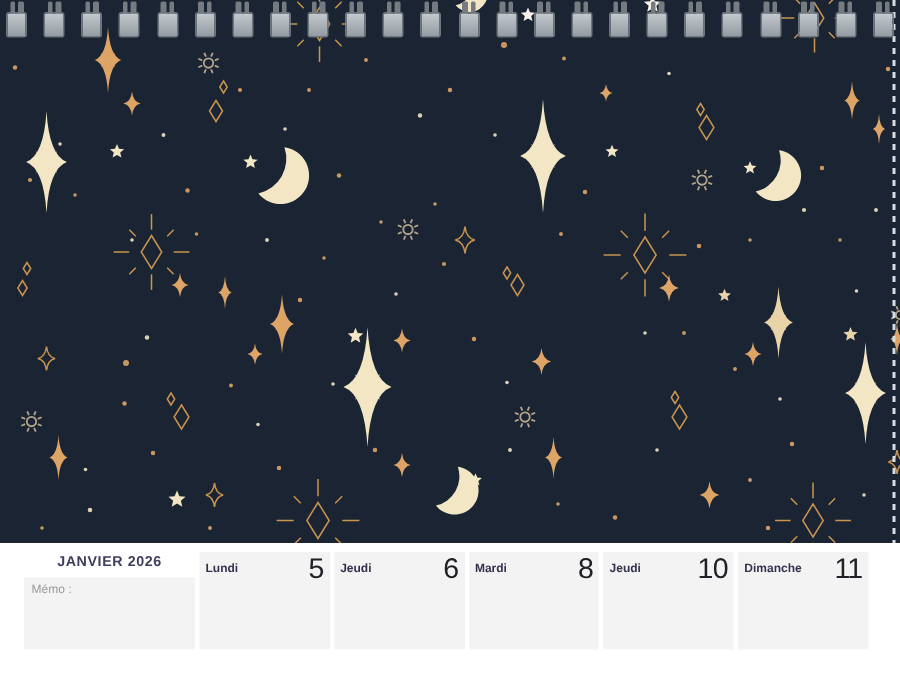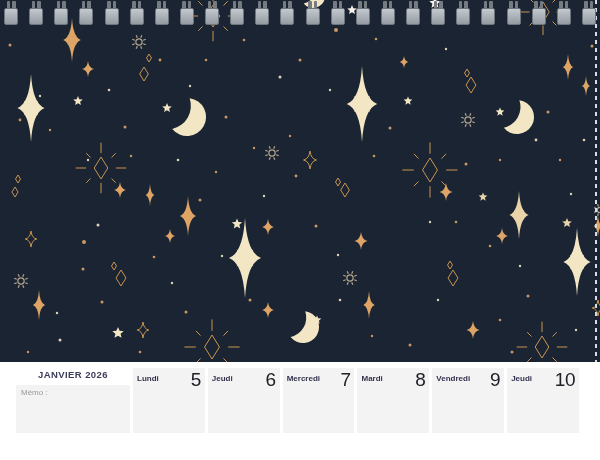--- a/index.html
+++ b/index.html
@@ -489,34 +489,30 @@
   <div class="day">
     <span class="name">Lundi</span>
     <span class="num">5</span>
   </div>
 
   <div class="day">
     <span class="name">Jeudi</span>
     <span class="num">6</span>
   </div>
 
-  <div class="day">
-    <span class="name">Mercredi</span>
-    <span class="num">7</span>
-  </div>
 
   <div class="day">
     <span class="name">Mardi</span>
     <span class="num">8</span>
   </div>
 
-  <div class="day">
-    <span class="name">Vendredi</span>
-    <span class="num">9</span>
-  </div>
 
   <div class="day">
     <span class="name">Jeudi</span>
     <span class="num">10</span>
   </div>
 
+  <div class="day">
+    <span class="name">Dimanche</span>
+    <span class="num">11</span>
+  </div>
 </div>
 </div>
 
 </body></html>

